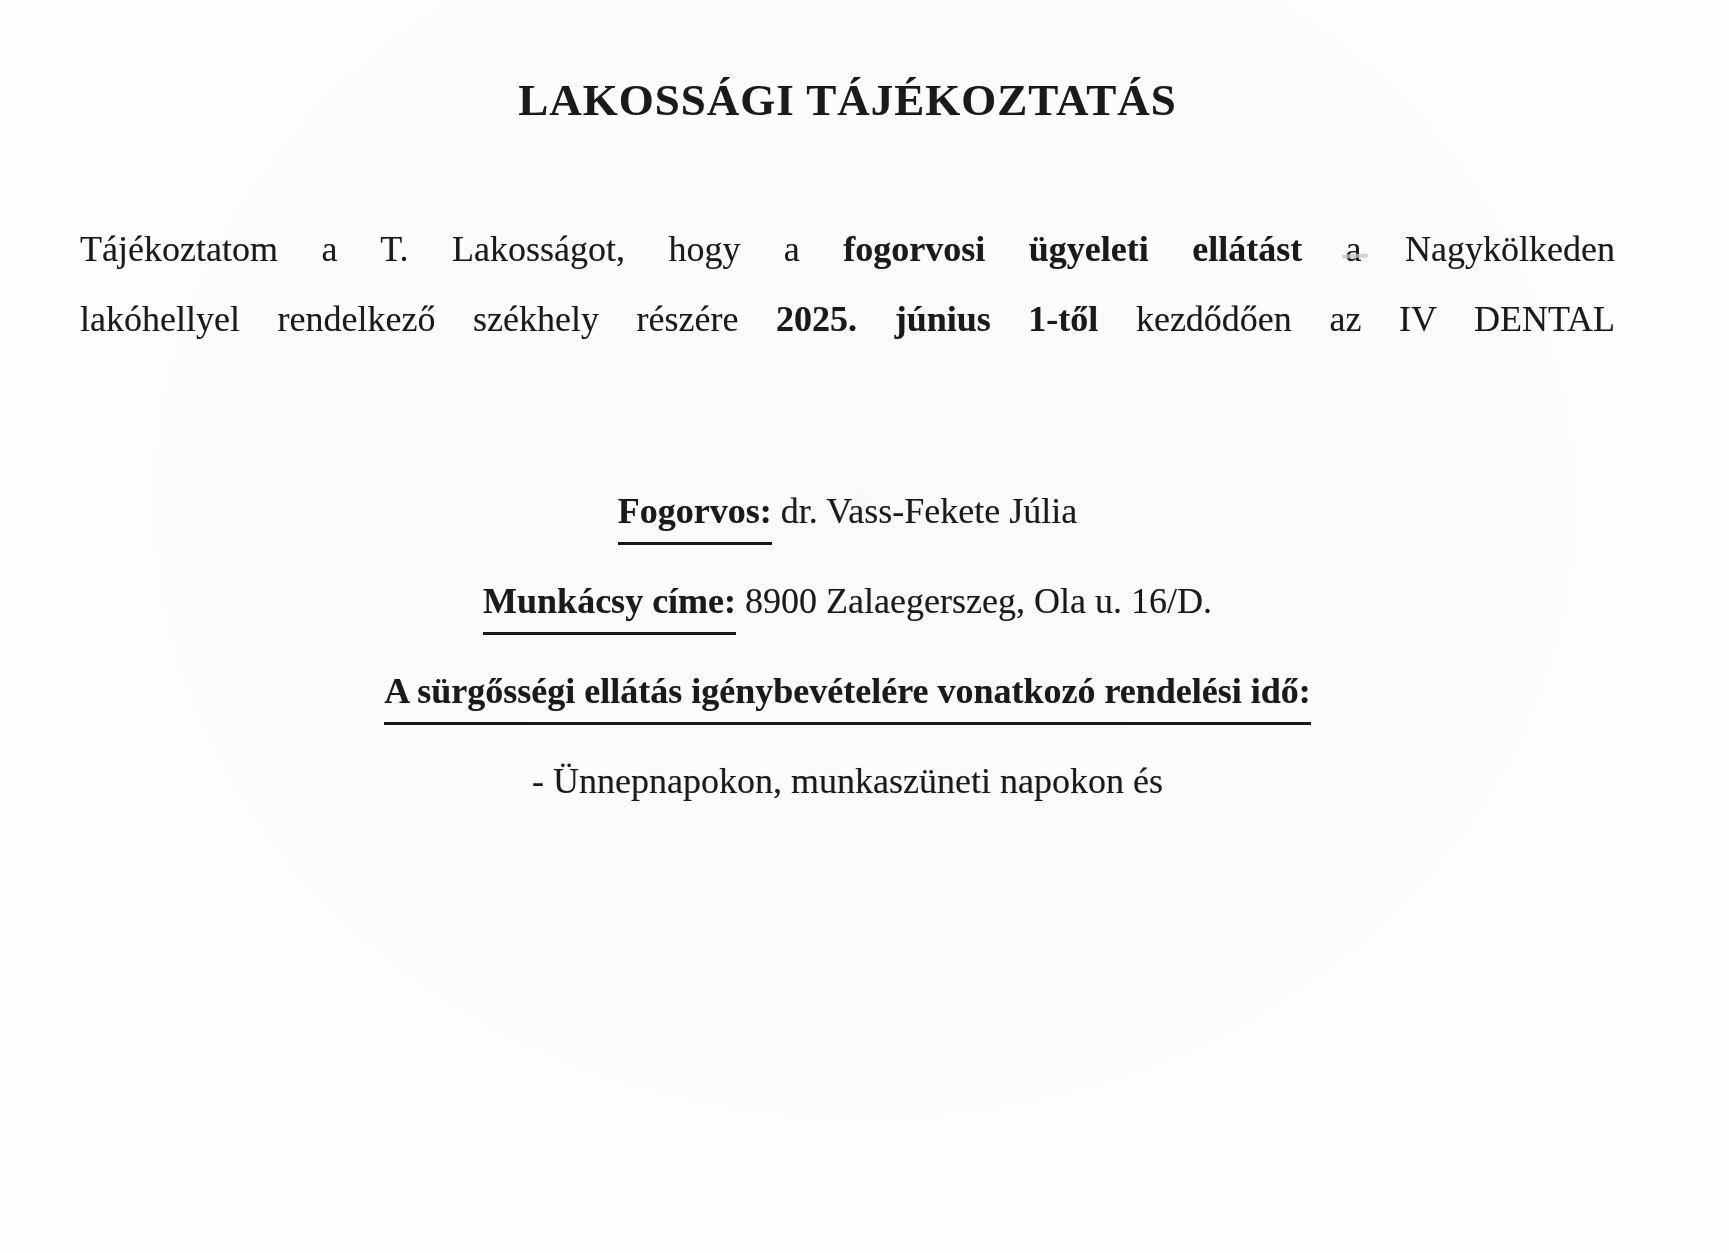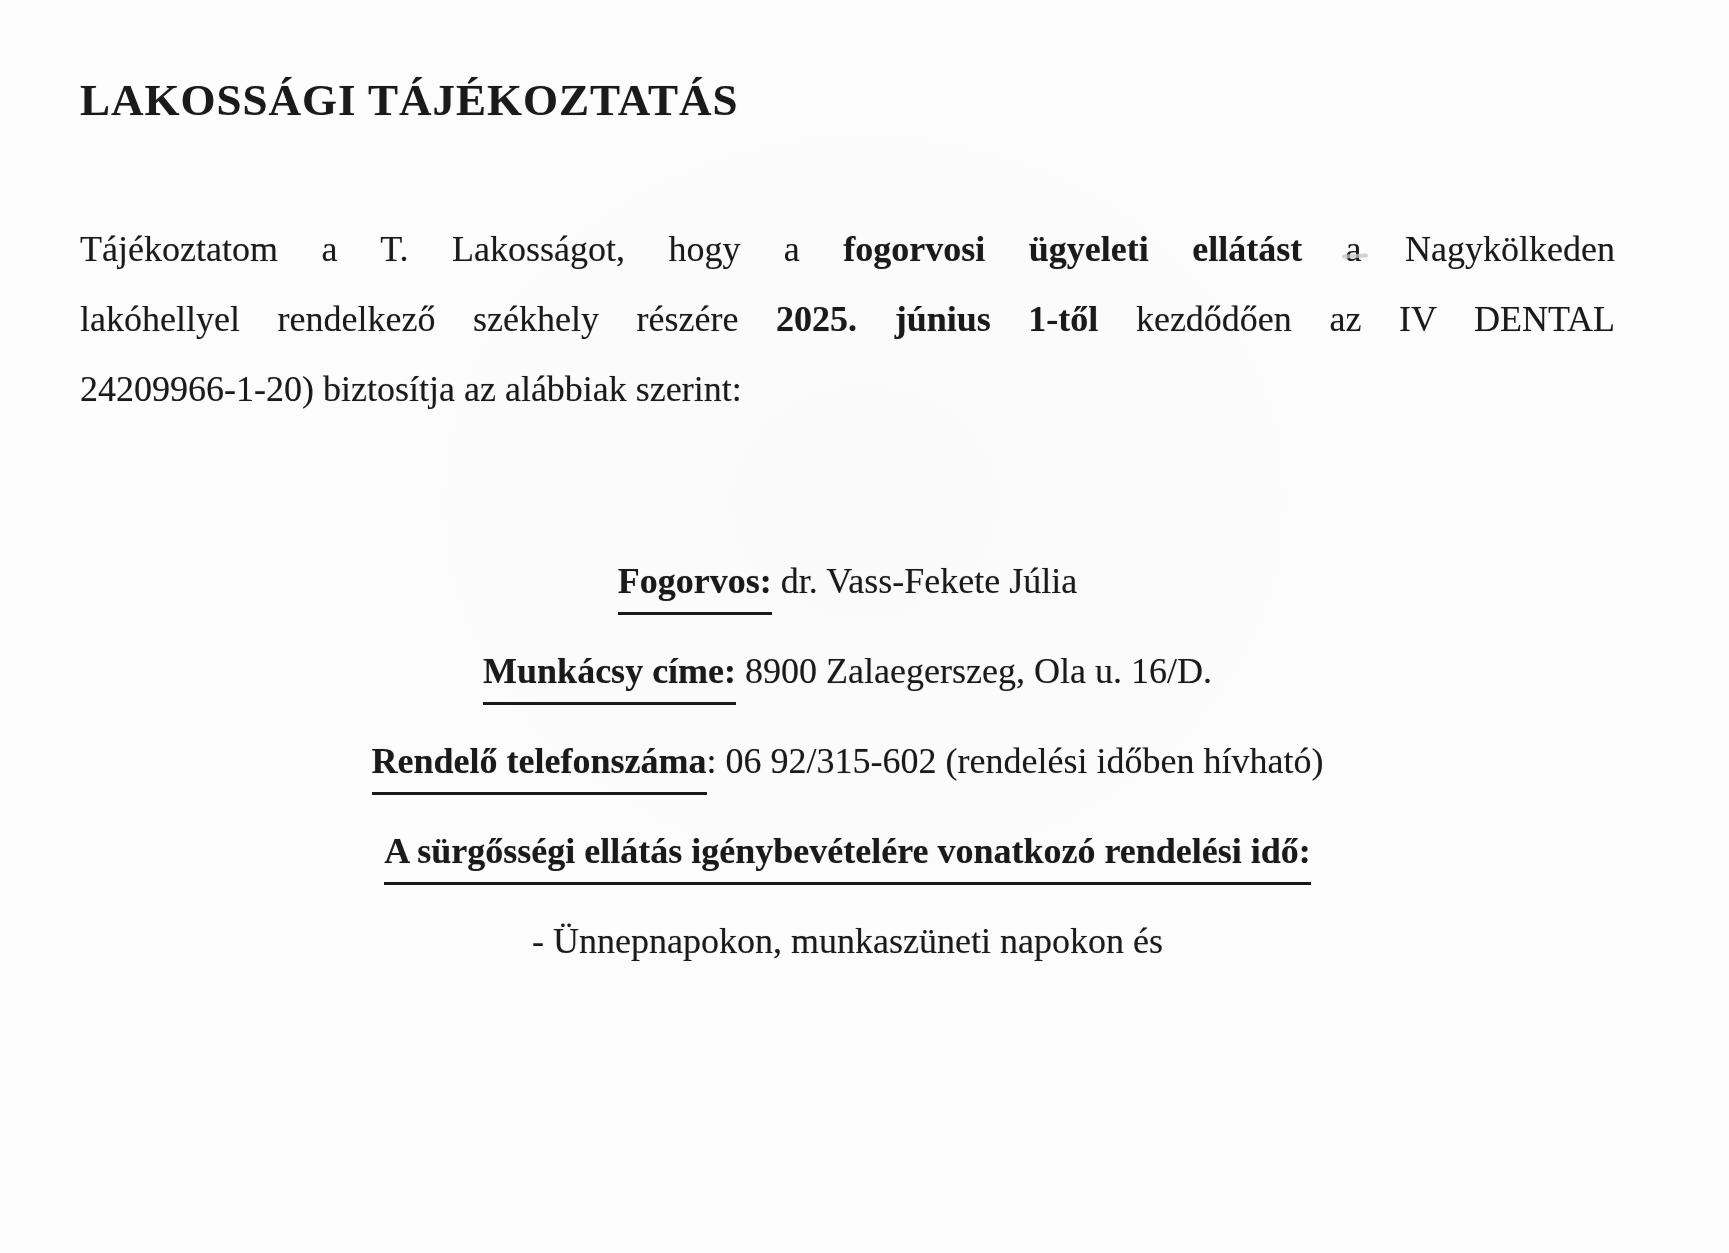--- a/index.html
+++ b/index.html
@@ -16,20 +16,21 @@
     height: 1253px;
     padding: 76px 114px 0 80px;
     
     background:
       radial-gradient(ellipse at 50% 40%, rgba(0,0,0,0.012), rgba(0,0,0,0) 70%),
       var(--paper, #fdfdfd);
   }
   .scan-text { text-shadow: 0 0 1px rgba(20,20,20,0.35); }
 
   .title {
+    text-align: center;
     font-size: 45px;
     line-height: 48px;
     font-weight: bold;
     letter-spacing: 1px;
   }
 
   .intro { margin-top: 90px; font-size: 36px; }
   .intro-line {
     line-height: 70px;
     text-align: justify;
@@ -67,29 +68,27 @@
 </head>
 <body style="--ink: #1a1a1a; --paper: #fdfdfd;">
 
 <div class="page scan-text">
 
   <h1 class="title">LAKOSSÁGI TÁJÉKOZTATÁS</h1>
 
   <div class="intro">
     <div class="intro-line"><span>Tájékoztatom a T. Lakosságot, hogy a </span><span class="b">fogorvosi ügyeleti ellátást</span><span> a Nagykölkeden</span></div>
     <div class="intro-line"><span>lakóhellyel rendelkező székhely részére </span><span class="b">2025. június 1-től</span><span> kezdődően az IV DENTAL</span></div>
-    <div class="intro-line last"><span>24209966-1-20) biztosítja az alábbiak szerint:</span></div>
   </div>
 
   <div class="details">
     <div class="detail-line"><span class="lbl">Fogorvos:</span><span> dr. Vass-Fekete Júlia</span></div>
 
     <div class="detail-line"><span class="lbl">Munkácsy címe:</span><span> 8900 Zalaegerszeg, Ola u. 16/D.</span></div>
 
-    <div class="detail-line"><span class="lbl">Rendelő telefonszáma</span><span>: 06 92/315-602 (rendelési időben hívható)</span></div>
 
     <div class="detail-line"><span class="lbl">A sürgősségi ellátás igénybevételére vonatkozó rendelési idő:</span></div>
 
     <div class="detail-line">- Ünnepnapokon, munkaszüneti napokon és</div>
   </div>
 
   <div class="artifact"></div>
 
 </div>
 

